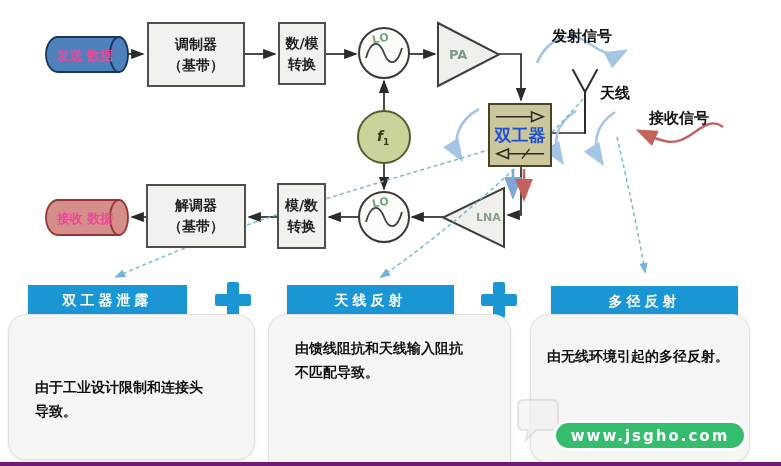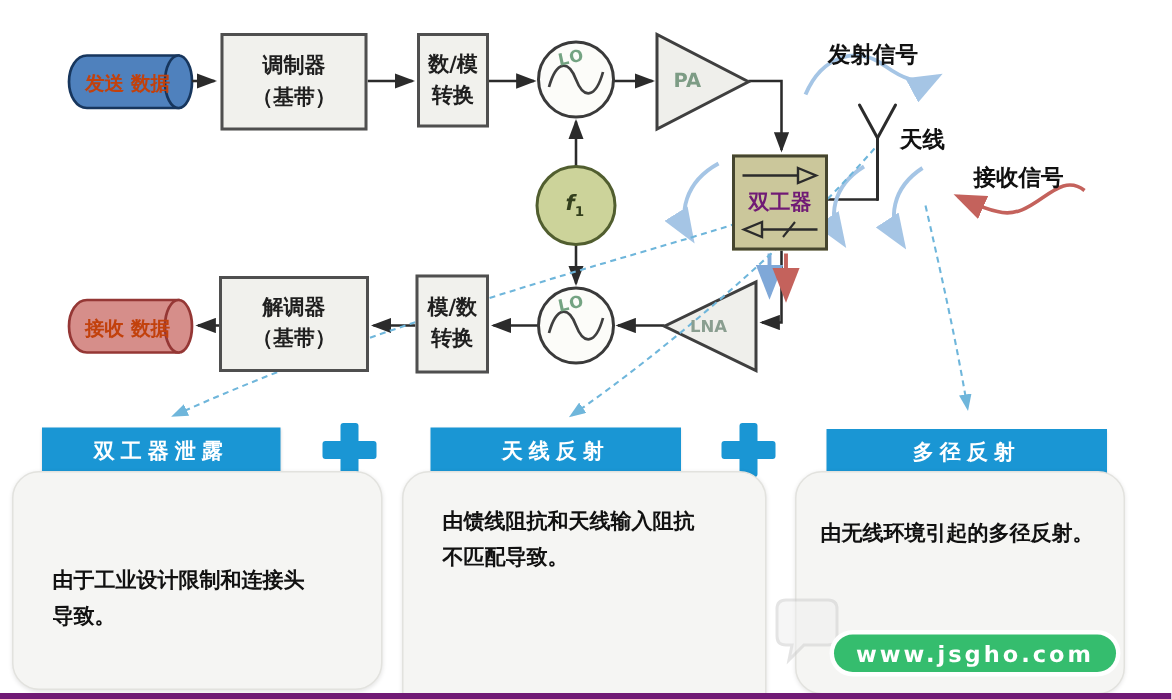--- a/index.html
+++ b/index.html
@@ -17,23 +17,23 @@
     font-weight:bold;color:#1f1f1f;line-height:1.5;box-sizing:border-box;
   }
   .pbox div{white-space:nowrap;}
   
   .duplexer{
     position:absolute;left:488px;top:103px;width:64px;height:64px;
     background:#cbc79b;border:2px solid #45452f;box-sizing:border-box;
     display:flex;flex-direction:column;align-items:center;justify-content:space-between;
     padding:5px 2px;
   }
-  .duplexer .dlabel{font-size:14px;font-weight:bold;color:#701a75;white-space:nowrap;font-family:Liberation Serif, serif;}
+  .duplexer .dlabel{font-size:17px;font-weight:bold;color:#1d4ed8;white-space:nowrap;font-family:Liberation Serif, serif;}
   .lbl{position:absolute;font-weight:bold;color:#111;white-space:nowrap;}
-  .cyl-label{position:absolute;font-size:13px;font-weight:bold;color:#c2410c;text-align:center;white-space:nowrap;}
+  .cyl-label{position:absolute;font-size:13px;font-weight:bold;color:#ec4899;text-align:center;white-space:nowrap;}
   .lo-label{position:absolute;font-size:11px;font-weight:bold;color:#74a382;letter-spacing:1px;transform:rotate(-12deg);}
   .amp-label{position:absolute;font-weight:bold;color:#7d9c85;}
   .f1-label{position:absolute;font-size:14px;font-weight:bold;color:#333f1d;font-style:italic;}
   .f1-label sub{font-size:9px;font-style:normal;}
   
   .hdr{
     position:absolute;height:31px;background:#1a96d4;color:#fff;
     display:flex;align-items:center;justify-content:center;
     font-size:14px;font-weight:bold;letter-spacing:4px;
     box-shadow:0 1px 2px rgba(0,0,0,0.15);
@@ -195,21 +195,21 @@
       <line x1="30" y1="12" x2="38" y2="2" stroke="#2b2b2b" stroke-width="1.4"></line>
     </svg>
   </div>
 
   <div class="cyl-label" style="left:48px;top:47px;width:74px;">发送 数据</div>
   <div class="cyl-label" style="left:48px;top:210px;width:74px;">接收 数据</div>
 
   <div class="lo-label" style="left:372px;top:32px;">LO</div>
   <div class="lo-label" style="left:372px;top:196px;">LO</div>
   <div class="amp-label" style="left:449px;top:47px;font-size:13px;">PA</div>
-  <div class="amp-label" style="left:460px;top:211px;font-size:11px;color:#8a9e90;">LNA</div>
+  <div class="amp-label" style="left:476px;top:211px;font-size:11px;color:#8a9e90;">LNA</div>
   <div class="f1-label" style="left:377px;top:128px;">
     <span>f</span><sub>1</sub>
   </div>
 
   <div class="lbl" style="left:552px;top:27px;font-size:15px;">发射信号</div>
   <div class="lbl" style="left:600px;top:84px;font-size:15px;">天线</div>
   <div class="lbl" style="left:649px;top:109px;font-size:15px;">接收信号</div>
 
   <div class="hdr" style="left:28px;top:285px;width:159px;">双工器泄露</div>
   <div class="plus" style="left:215px;top:282px;"></div>

